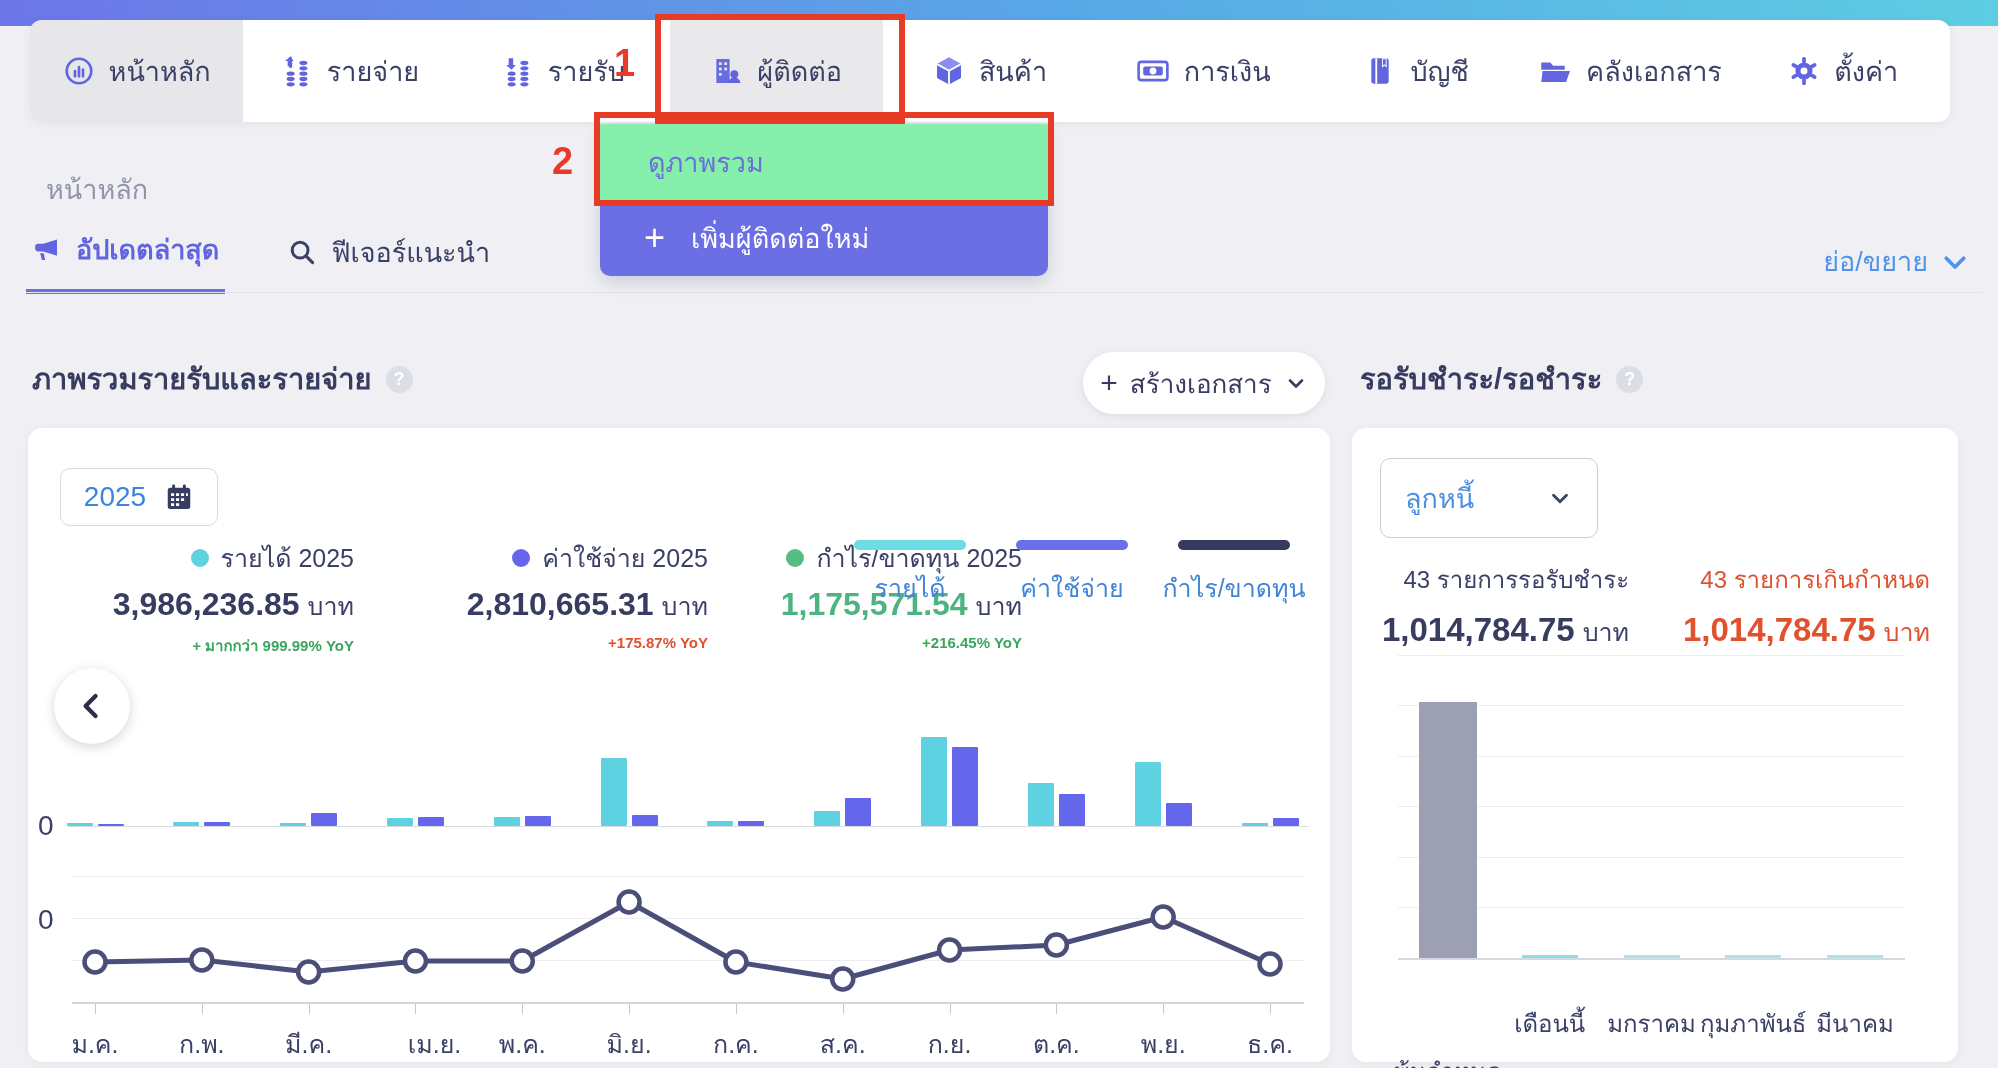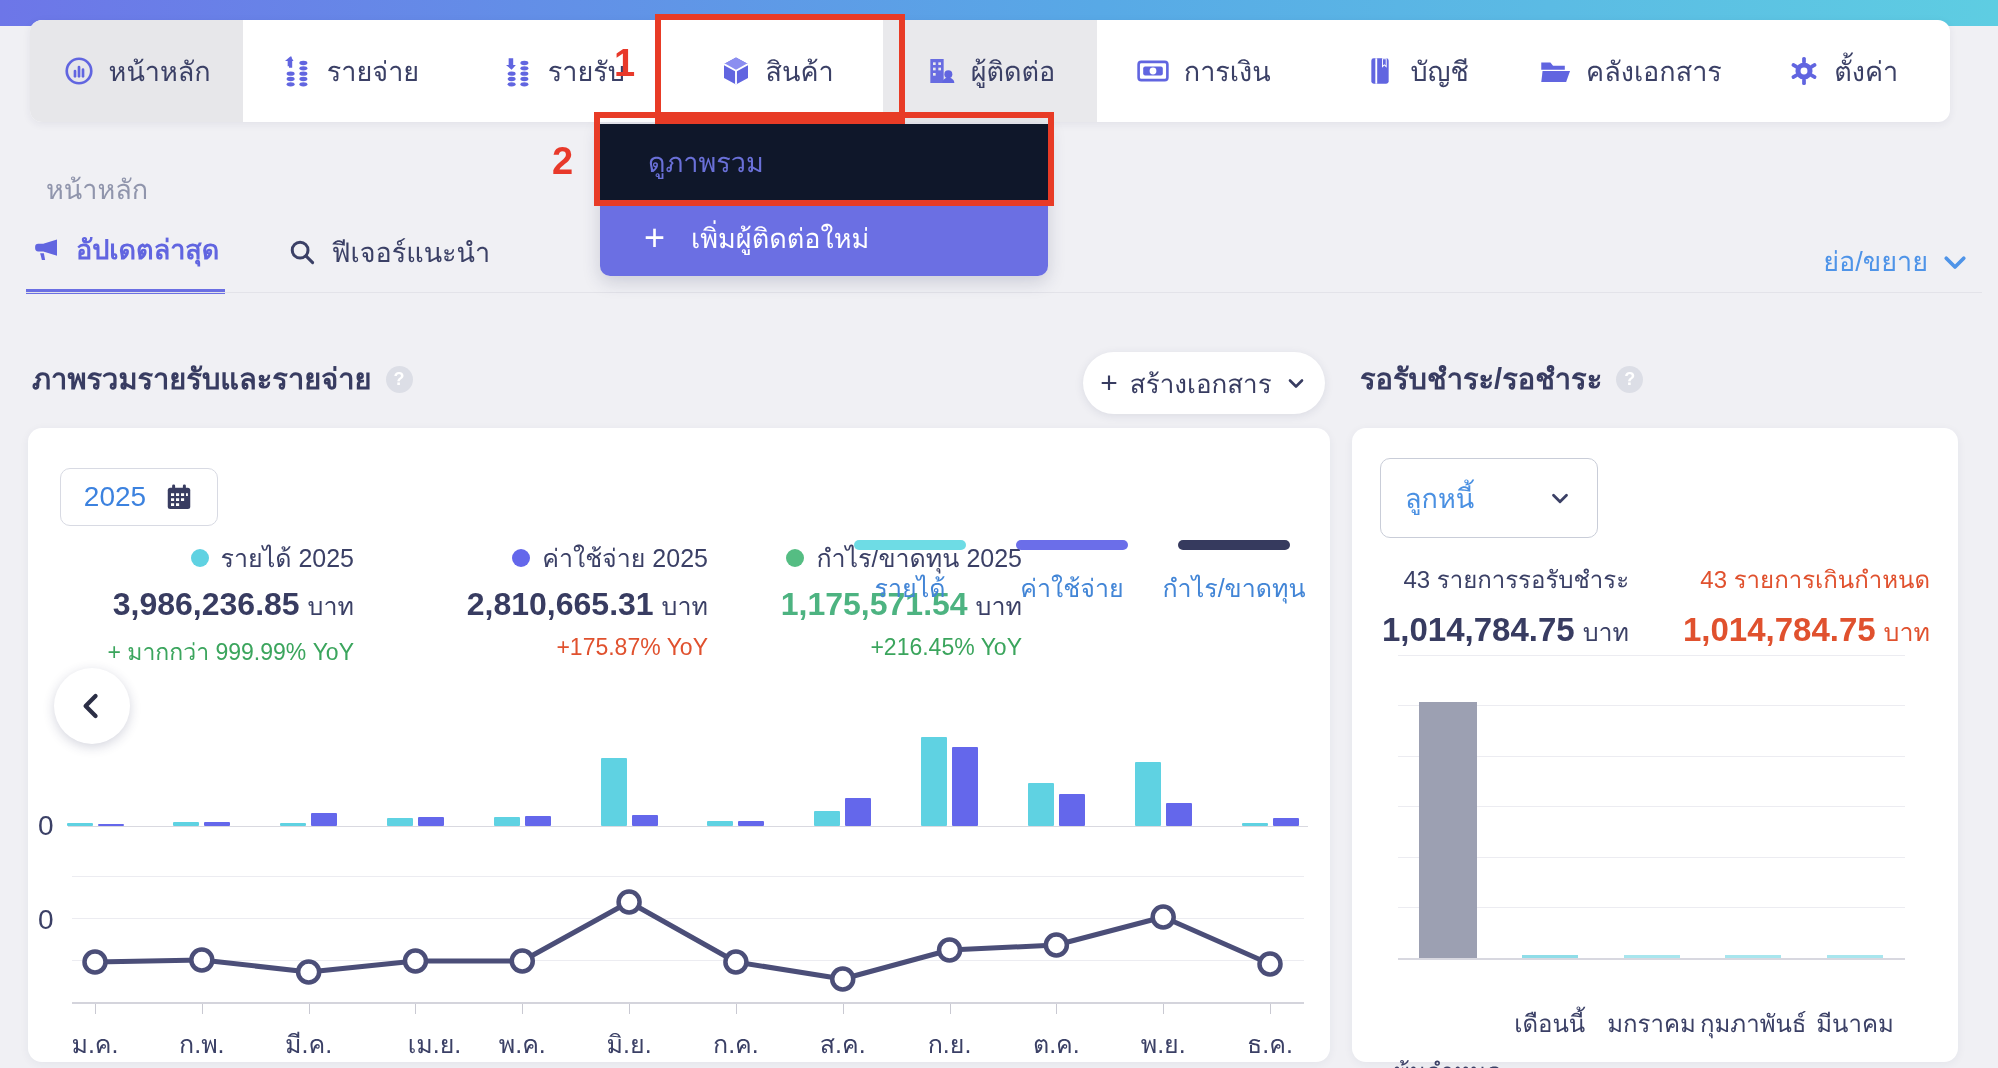--- a/index.html
+++ b/index.html
@@ -20,21 +20,21 @@
   .nav-item .nicon { color:#6165e0; display:flex; }
   .nav-item.active { background:#e7e7ea; border-radius:12px 0 0 12px; }
   .nav-item.hovered { background:#e9e9ec; }
   svg { display:block; }
   
   .anno-box { position:absolute; border:6px solid #e83b26; z-index:40; pointer-events:none; }
   .anno-num { position:absolute; color:#e8392a; font-size:38px; font-weight:700; z-index:41; }
   
   .dropdown { position:absolute; left:600px; top:124px; width:448px; z-index:30;
     box-shadow:0 6px 18px rgba(40,45,90,.18); border-radius:0 0 10px 10px; }
-  .dd-item1 { height:76px; background:#0f172a; display:flex; align-items:center;
+  .dd-item1 { height:76px; background:#86efac; display:flex; align-items:center;
     padding-left:48px; font-size:27px; color:#6a70d8; cursor:pointer; }
   .dd-item2 { height:76px; background:#6b6fe3; color:#fff; display:flex; align-items:center;
     padding-left:44px; gap:26px; font-size:27px; border-radius:0 0 10px 10px; cursor:pointer; }
   .dd-plus { font-size:36px; font-weight:400; line-height:1; }
   
   .page-title { position:absolute; left:46px; top:168px; font-size:27px; color:#9095ac; }
   .tabs { position:absolute; left:26px; top:228px; display:flex; gap:56px; }
   .tab { display:flex; align-items:center; gap:14px; font-size:27px; padding:0 6px 18px 6px; cursor:pointer; }
   .tab.active { color:#6165e0; font-weight:700; border-bottom:5px solid #6b6fe3; }
   .tab.idle { color:#3b4066; }
@@ -58,21 +58,21 @@
   .year-box { position:absolute; left:32px; top:40px; width:158px; height:58px; border:1px solid #d8dae3;
     border-radius:10px; display:flex; align-items:center; justify-content:center; gap:18px;
     font-size:28px; color:#3c82df; cursor:pointer; }
   
   .legends { position:absolute; left:36px; top:110px; display:flex; gap:64px; }
   .legend-col { display:flex; flex-direction:column; align-items:flex-end; gap:8px; min-width:290px; }
   .legend-top { display:flex; align-items:center; gap:12px; font-size:25px; color:#3b4066; }
   .dot { width:18px; height:18px; border-radius:50%; }
   .legend-val { font-size:32px; font-weight:700; color:#383c61; }
   .legend-val .unit { font-size:25px; font-weight:400; color:#3b4066; margin-left:8px; }
-  .legend-yoy { font-size:23px; font-weight:400; }
+  .legend-yoy { font-size:15px; font-weight:700; }
   
   .series-tabs { position:absolute; left:826px; top:112px; display:flex; gap:50px; }
   .series-tab { width:112px; display:flex; flex-direction:column; align-items:center; gap:18px; cursor:pointer; }
   .series-bar { width:112px; height:10px; border-radius:5px; }
   .series-lbl { font-size:25px; color:#4285d6; white-space:nowrap; }
   
   .back-btn { position:absolute; left:26px; top:240px; width:76px; height:76px; border-radius:50%;
     background:#fff; box-shadow:0 3px 12px rgba(40,45,90,.20); display:flex; align-items:center;
     justify-content:center; color:#2b2e45; cursor:pointer; z-index:5; }
   
@@ -148,47 +148,47 @@
           <ellipse cx="7.2" cy="22" rx="3" ry="1.6"></ellipse>
           <ellipse cx="16.8" cy="6" rx="3" ry="1.6"></ellipse>
           <ellipse cx="16.8" cy="10" rx="3" ry="1.6"></ellipse>
           <ellipse cx="16.8" cy="14" rx="3" ry="1.6"></ellipse>
           <ellipse cx="16.8" cy="18" rx="3" ry="1.6"></ellipse>
           <ellipse cx="16.8" cy="22" rx="3" ry="1.6"></ellipse>
         </svg>
     </span>
     <span>รายรับ</span>
   </div>
-  <div class="nav-item">
-    <span class="nicon">
-      <svg width="32" height="32" viewBox="0 0 24 24" fill="currentColor">
-          <path d="M12 1.8 21 6.8v10.4L12 22.2 3 17.2V6.8l9-5z"></path>
-          <path d="M12 1.8 21 6.8 12 11.8 3 6.8l9-5z" fill="#8b8ef0"></path>
-          <path d="M12 11.8V22.2" stroke="#fff" stroke-width="1.4"></path>
-          <path d="M3 6.8l9 5 9-5" fill="none" stroke="#fff" stroke-width="1.4"></path>
-        </svg>
-    </span>
-    <span>สินค้า</span>
-  </div>
   <div class="nav-item hovered">
     <span class="nicon">
       <svg width="32" height="32" viewBox="0 0 24 24" fill="currentColor">
           <path d="M4 3h10v18H4z" opacity=".95"></path>
           <g fill="#e9e9ec">
             <rect x="6" y="5.5" width="2" height="2"></rect>
             <rect x="10" y="5.5" width="2" height="2"></rect>
             <rect x="6" y="9.5" width="2" height="2"></rect>
             <rect x="10" y="9.5" width="2" height="2"></rect>
             <rect x="6" y="13.5" width="2" height="2"></rect>
           </g>
           <circle cx="17.5" cy="14.5" r="3"></circle>
           <path d="M13 21c0-2.5 2-4 4.5-4s4.5 1.5 4.5 4H13z"></path>
         </svg>
     </span>
     <span>ผู้ติดต่อ</span>
+  </div>
+  <div class="nav-item">
+    <span class="nicon">
+      <svg width="32" height="32" viewBox="0 0 24 24" fill="currentColor">
+          <path d="M12 1.8 21 6.8v10.4L12 22.2 3 17.2V6.8l9-5z"></path>
+          <path d="M12 1.8 21 6.8 12 11.8 3 6.8l9-5z" fill="#8b8ef0"></path>
+          <path d="M12 11.8V22.2" stroke="#fff" stroke-width="1.4"></path>
+          <path d="M3 6.8l9 5 9-5" fill="none" stroke="#fff" stroke-width="1.4"></path>
+        </svg>
+    </span>
+    <span>สินค้า</span>
   </div>
   <div class="nav-item">
     <span class="nicon">
       <svg width="34" height="32" viewBox="0 0 26 24">
           <rect x="2" y="5" width="22" height="14" rx="2" fill="none" stroke="currentColor" stroke-width="2"></rect>
           <rect x="5.5" y="8.5" width="15" height="7" rx="1.5" fill="currentColor"></rect>
           <circle cx="13" cy="12" r="2.6" fill="#fff"></circle>
         </svg>
     </span>
     <span>การเงิน</span>

